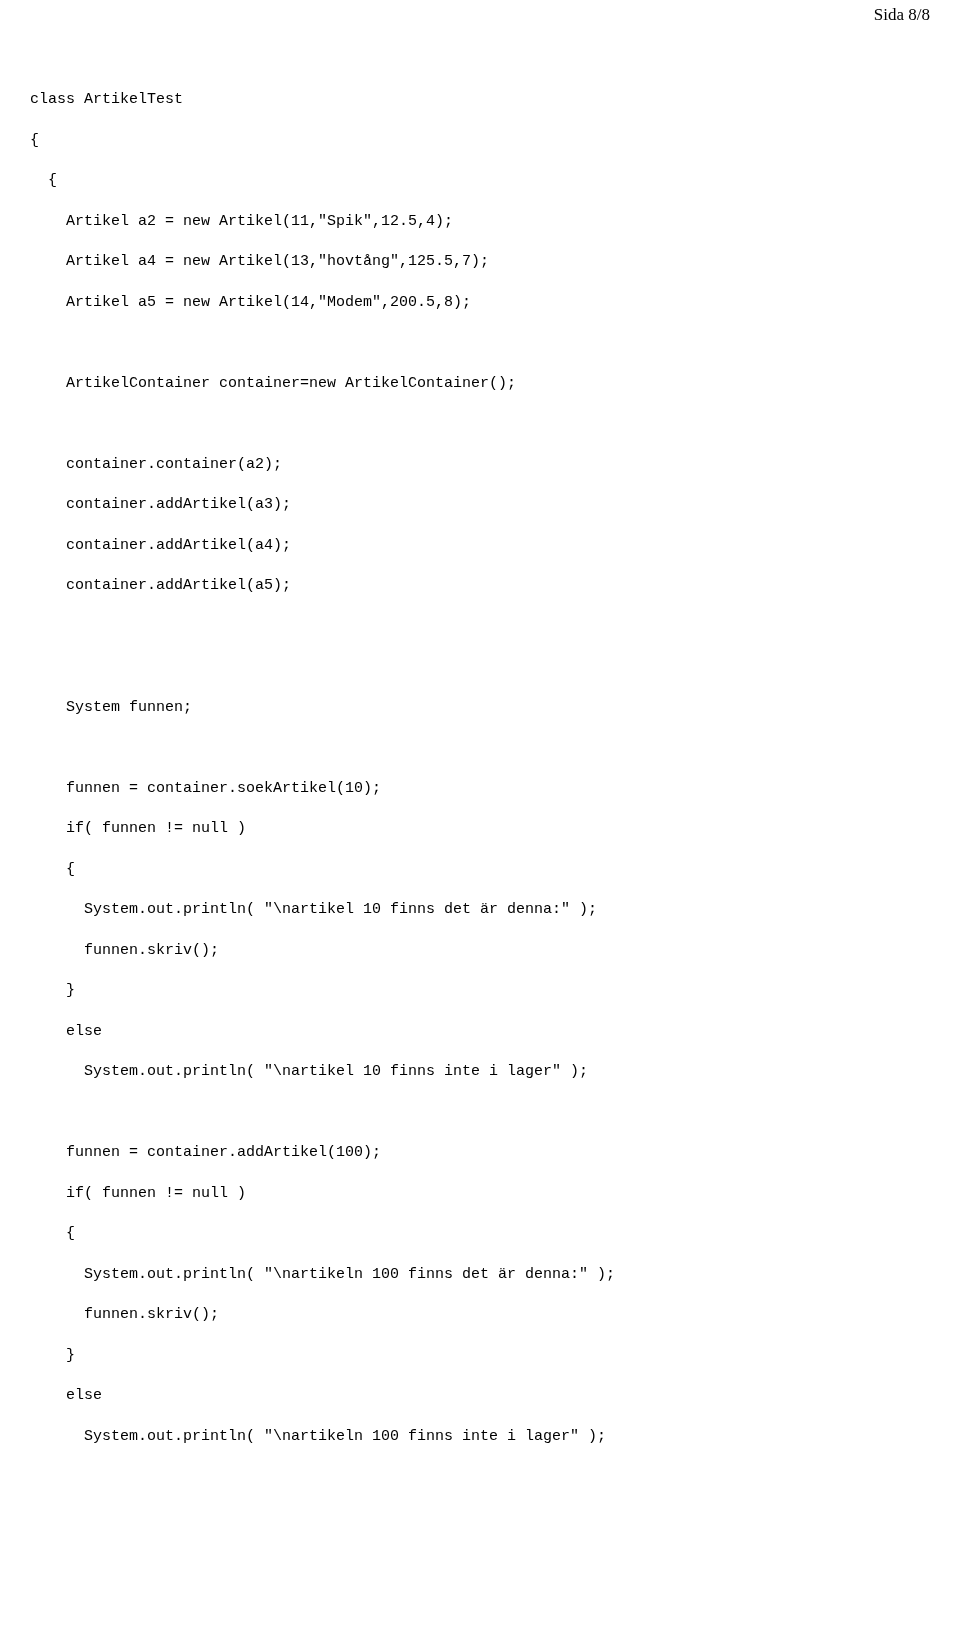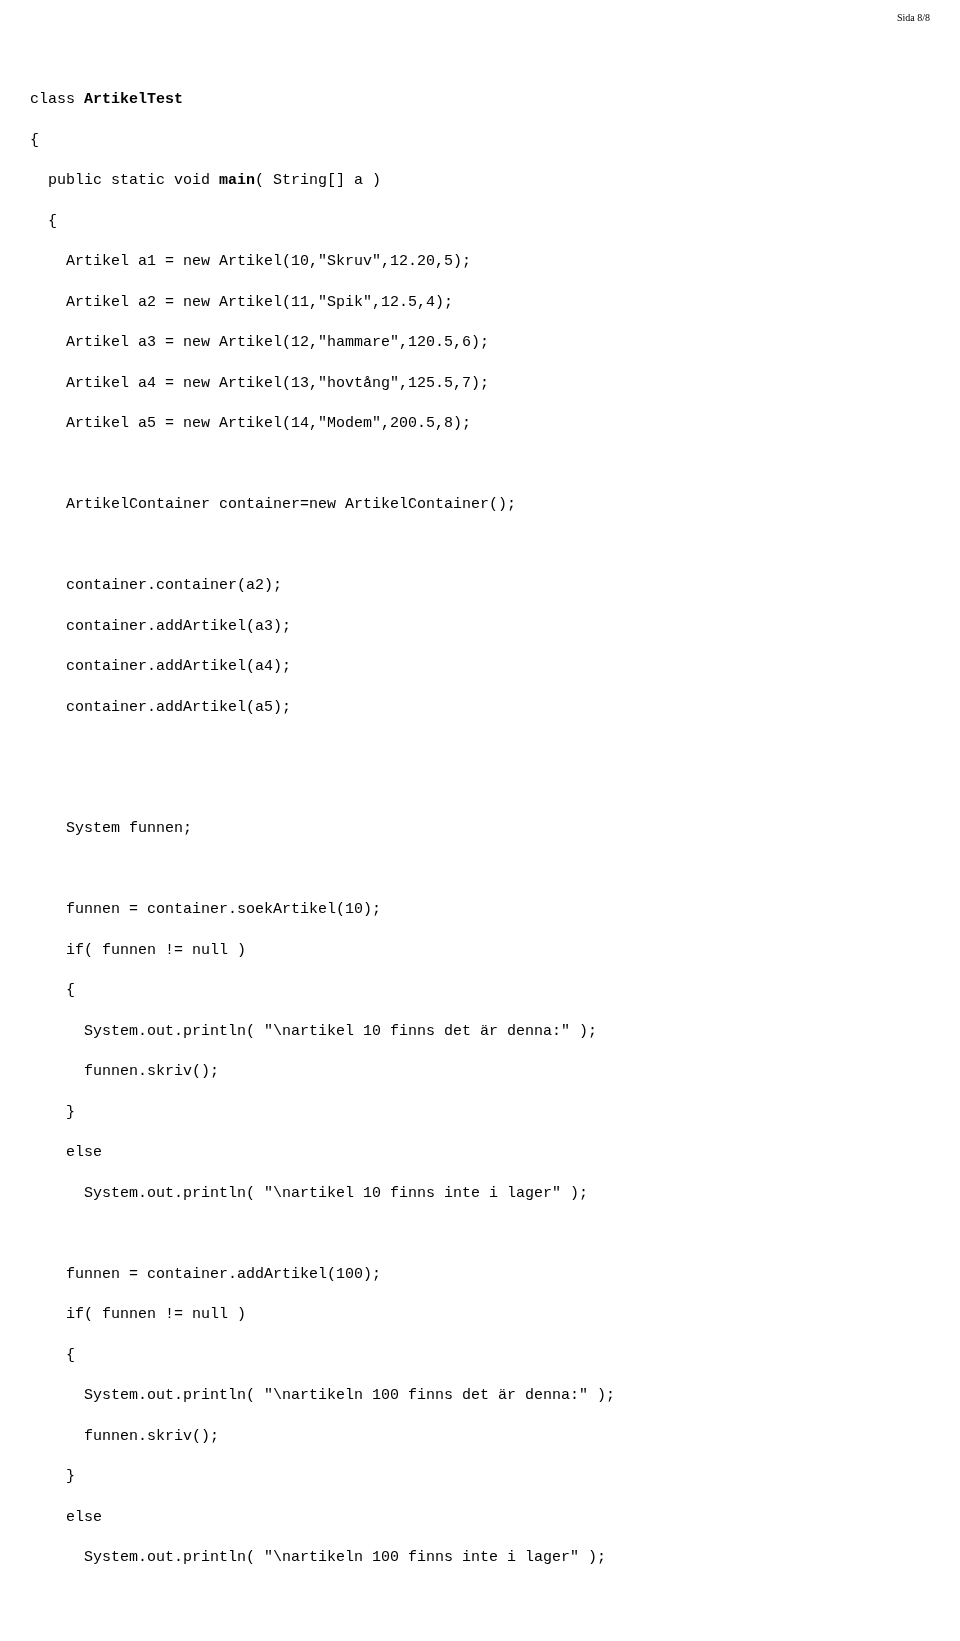--- a/index.html
+++ b/index.html
@@ -14,49 +14,46 @@
   }
   .page {
     position: relative;
     width: 960px;
     min-height: 1641px;
     box-sizing: border-box;
     padding: 20px 30px 40px 30px;
   }
   .page-number {
     position: absolute;
-    top: 11px;
+    top: 4px;
     right: 30px;
     font-family: Georgia, "Times New Roman", serif;
-    font-size: 10px;
+    font-size: 17px;
   }
   .content {
     margin-top: 50px;
     white-space: pre;
   }
   .indent1 { margin-left: 2ch; }
   .indent2 { margin-left: 4ch; }
   .indent3 { margin-left: 6ch; }
-  .bold { font-weight: bold; }
+  .bold { font-weight: normal; }
 </style>
 </head>
 <body>
 
 <div class="page">
 
   <div class="page-number">Sida 8/8</div>
 
   <div class="content">
 <div><span>class </span><span class="bold">ArtikelTest</span></div>
 <div>{</div>
-<div class="indent1"><span>public static void </span><span class="bold">main</span><span>( String[] a )</span></div>
 <div class="indent1">{</div>
-<div class="indent2">Artikel a1 = new Artikel(10,"Skruv",12.20,5);</div>
 <div class="indent2">Artikel a2 = new Artikel(11,"Spik",12.5,4);</div>
-<div class="indent2">Artikel a3 = new Artikel(12,"hammare",120.5,6);</div>
 <div class="indent2">Artikel a4 = new Artikel(13,"hovtång",125.5,7);</div>
 <div class="indent2">Artikel a5 = new Artikel(14,"Modem",200.5,8);</div>
 <div>&nbsp;</div>
 <div class="indent2">ArtikelContainer container=new ArtikelContainer();</div>
 <div>&nbsp;</div>
 <div class="indent2">container.container(a2);</div>
 <div class="indent2">container.addArtikel(a3);</div>
 <div class="indent2">container.addArtikel(a4);</div>
 <div class="indent2">container.addArtikel(a5);</div>
 <div>&nbsp;</div>

